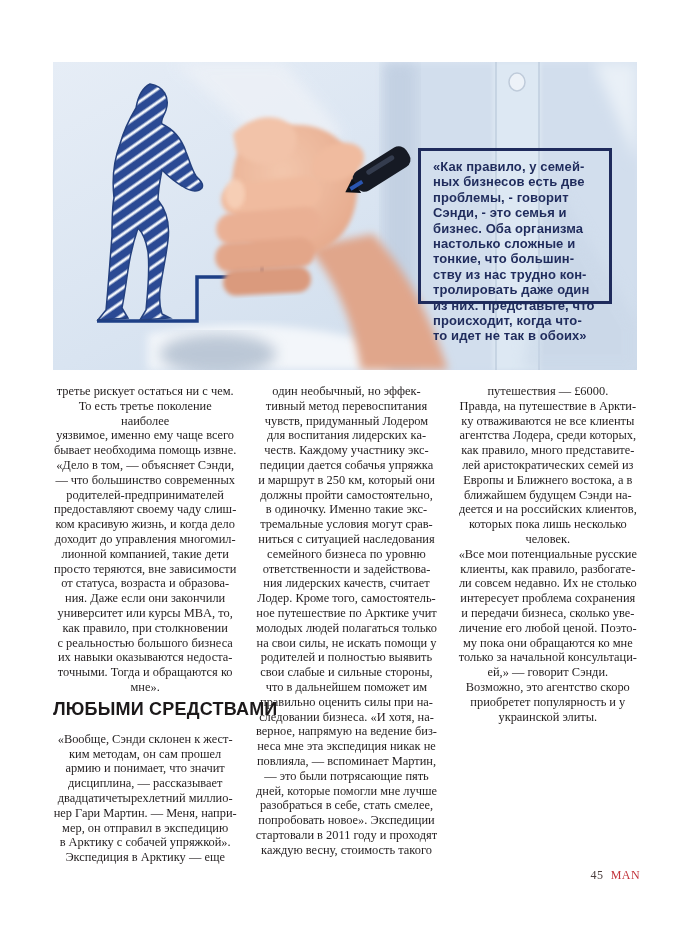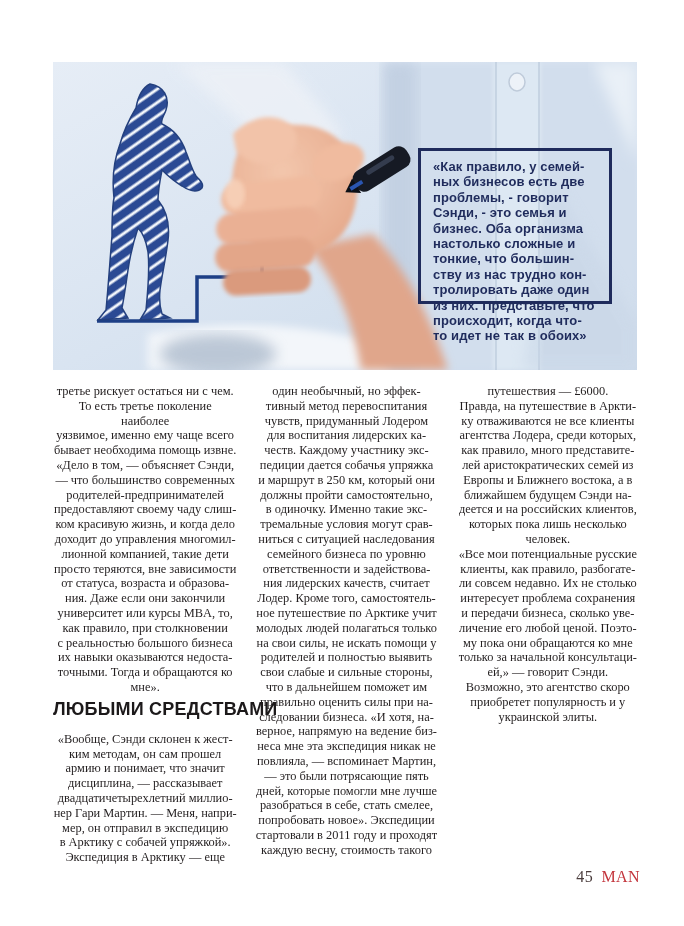--- a/index.html
+++ b/index.html
@@ -35,21 +35,21 @@
   }
   .col h3{
     margin:7px 0 15px 0;
     font-family:"Liberation Sans",sans-serif;font-weight:700;
     font-size:18px;line-height:15px;color:#1c191a;letter-spacing:.2px;
     white-space:nowrap;
   }
   
   .folio{
     position:absolute;right:44px;top:868px;
-    font-family:"Liberation Serif",serif;font-size:16px;letter-spacing:.4px;
+    font-family:"Liberation Serif",serif;font-size:12px;letter-spacing:.4px;
   }
   .folio .num{color:#4a3c3c;}
   .folio .mag{color:#c3353c;margin-left:4px;}
 </style>
 </head>
 <body>
 
 <div class="page">
 
   <div class="photo">

